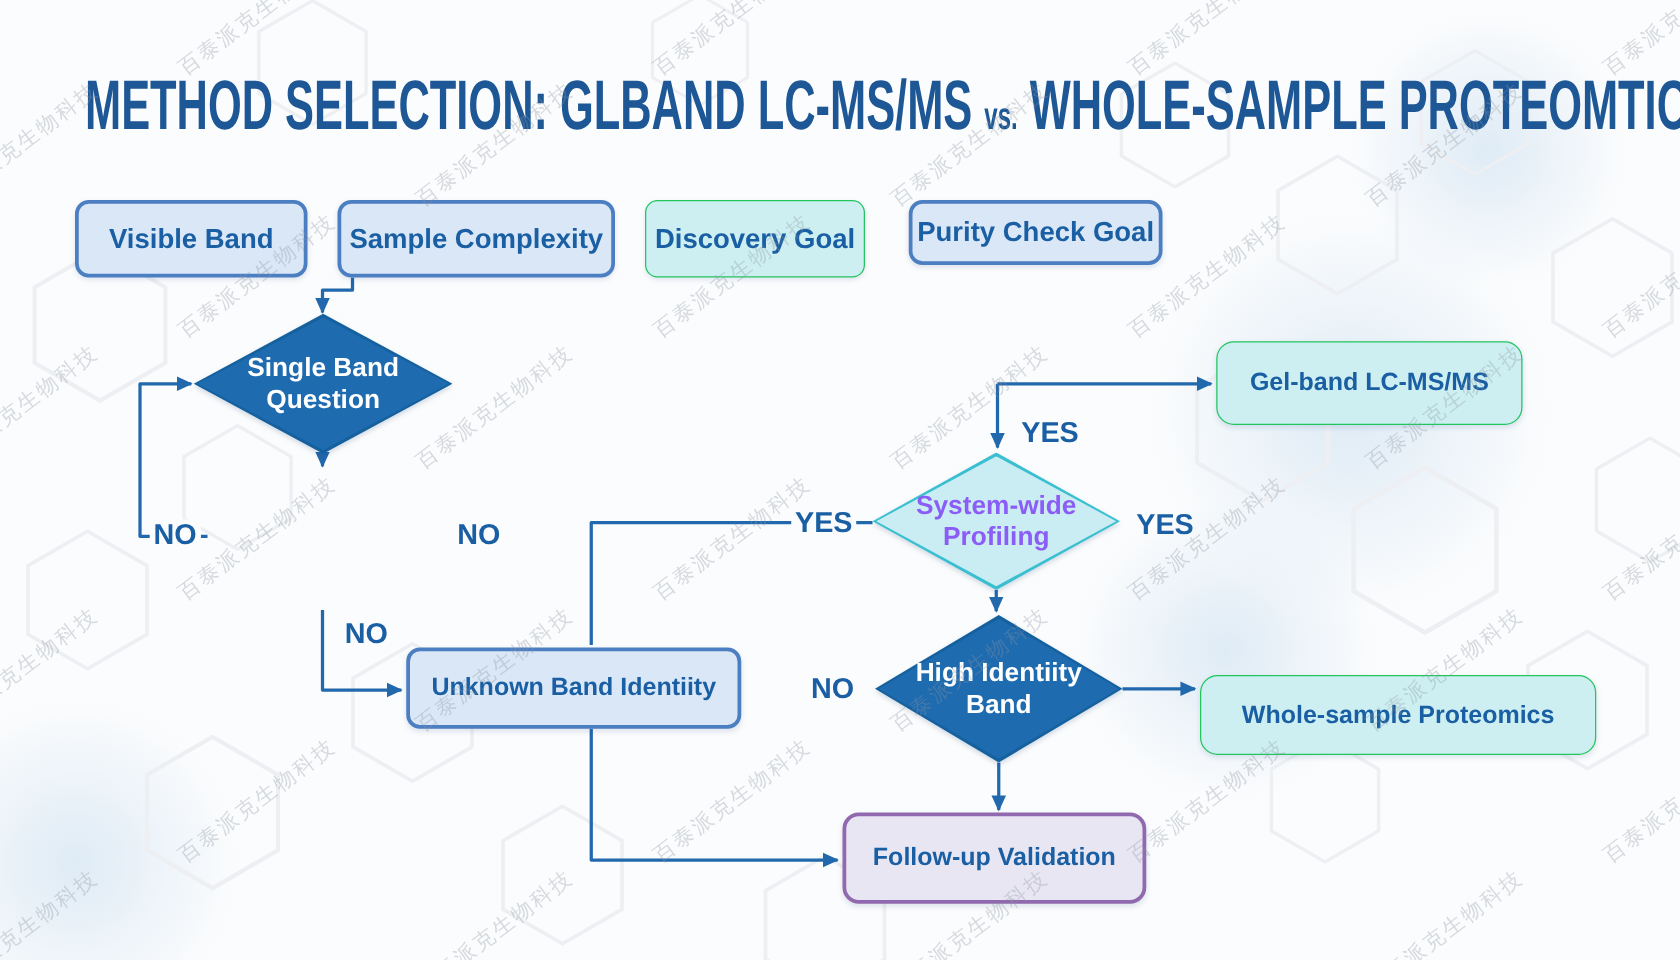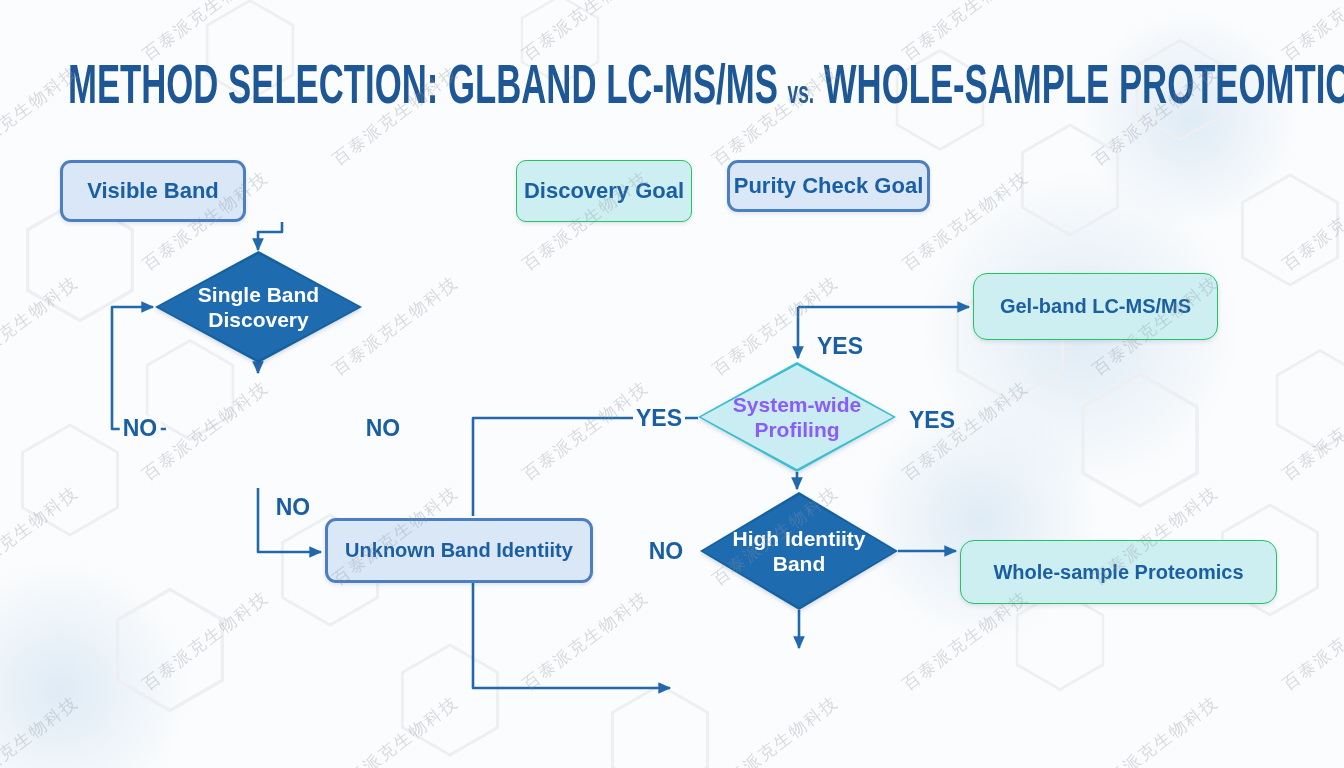--- a/index.html
+++ b/index.html
@@ -130,33 +130,36 @@
 
   <div class="title">
     <span class="t-main">METHOD SELECTION: GLBAND LC-MS/MS</span>
     <span class="t-vs">vs.</span>
     <span class="t-main">WHOLE-SAMPLE PROTEOMTICS</span>
   </div>
 
   <div class="node blue zn" style="left:60px;top:160px;width:186px;height:62px">
     <span>Visible Band</span>
   </div>
+  <div class="node blue zn" style="left:270px;top:160px;width:222px;height:62px">
+    <span>Sample Complexity</span>
+  </div>
   <div class="node cyan zn" style="left:516px;top:160px;width:176px;height:62px;border-radius:10px">
     <span>Discovery Goal</span>
   </div>
   <div class="node blue zn" style="left:727px;top:160px;width:203px;height:52px">
     <span>Purity Check Goal</span>
   </div>
 
   <div class="diamond dark zn" style="left:155px;top:251px;width:207px;height:112px">
     <div class="d-border"></div>
     <div class="d-fill"></div>
     <div class="d-label">
       <span>Single Band</span>
-      <span>Discovery</span>
+      <span>Question</span>
     </div>
   </div>
   <div class="diamond cyanD zn" style="left:698px;top:362px;width:198px;height:110px">
     <div class="d-border"></div>
     <div class="d-fill"></div>
     <div class="d-label">
       <span>System-wide</span>
       <span>Profiling</span>
     </div>
   </div>
@@ -170,20 +173,23 @@
   </div>
 
   <div class="node cyan big zn" style="left:973px;top:273px;width:245px;height:67px">
     <span>Gel-band LC-MS/MS</span>
   </div>
   <div class="node blue big zn" style="left:325px;top:518px;width:268px;height:65px">
     <span>Unknown Band Identiity</span>
   </div>
   <div class="node cyan big zn" style="left:960px;top:540px;width:317px;height:64px">
     <span>Whole-sample Proteomics</span>
+  </div>
+  <div class="node lavender big zn" style="left:674px;top:650px;width:243px;height:73px">
+    <span>Follow-up Validation</span>
   </div>
 
   <span class="edge-label on-line" style="left:140px;top:428px">NO</span>
   <span class="edge-label" style="left:293px;top:507px">NO</span>
   <span class="edge-label" style="left:383px;top:428px">NO</span>
   <span class="edge-label on-line" style="left:659px;top:418px">YES</span>
   <span class="edge-label" style="left:840px;top:346px">YES</span>
   <span class="edge-label" style="left:932px;top:420px">YES</span>
   <span class="edge-label" style="left:666px;top:551px">NO</span>
 

